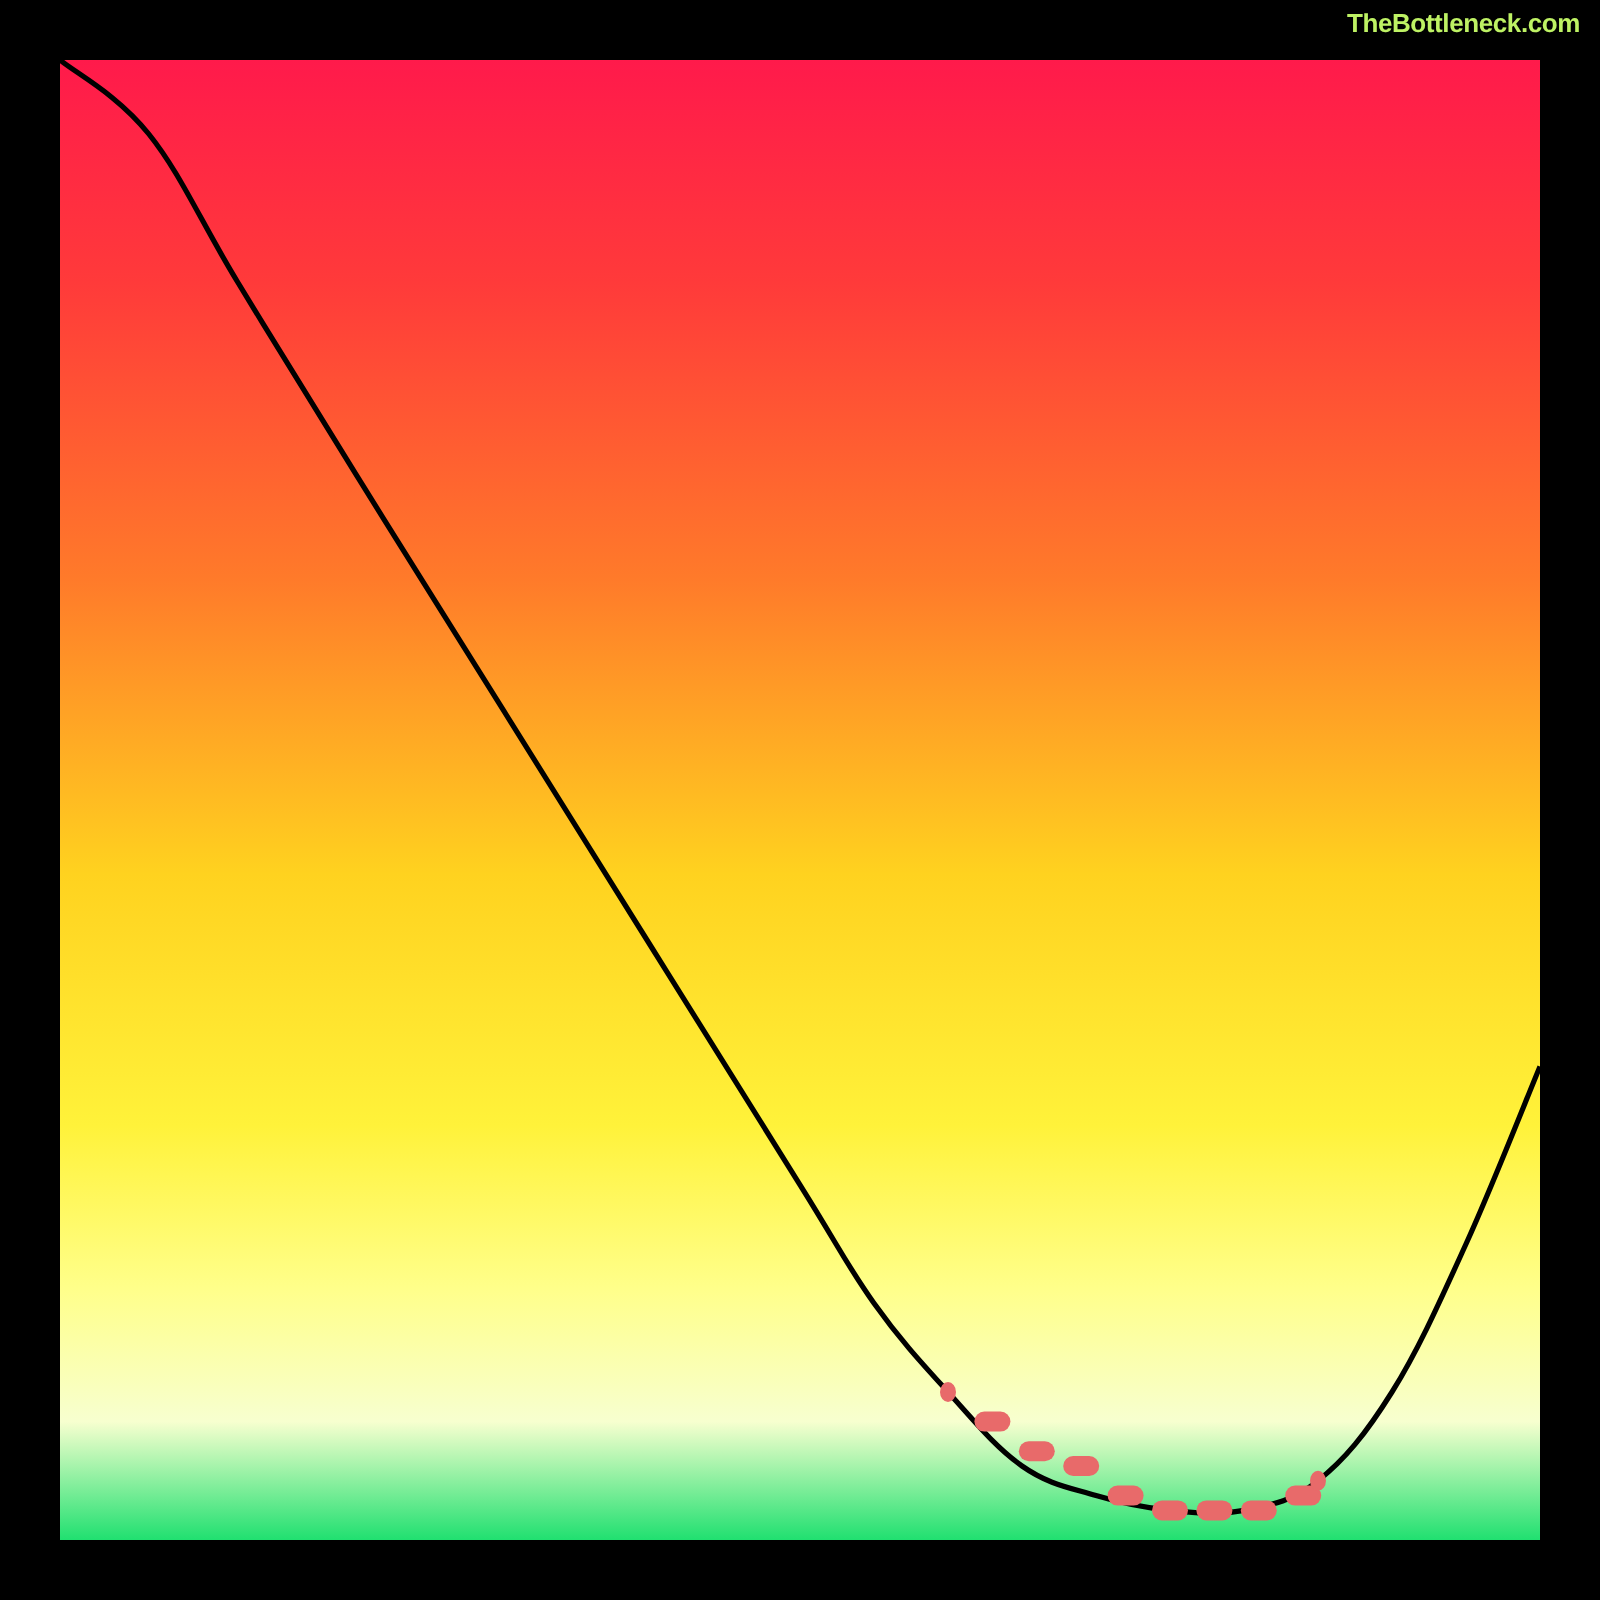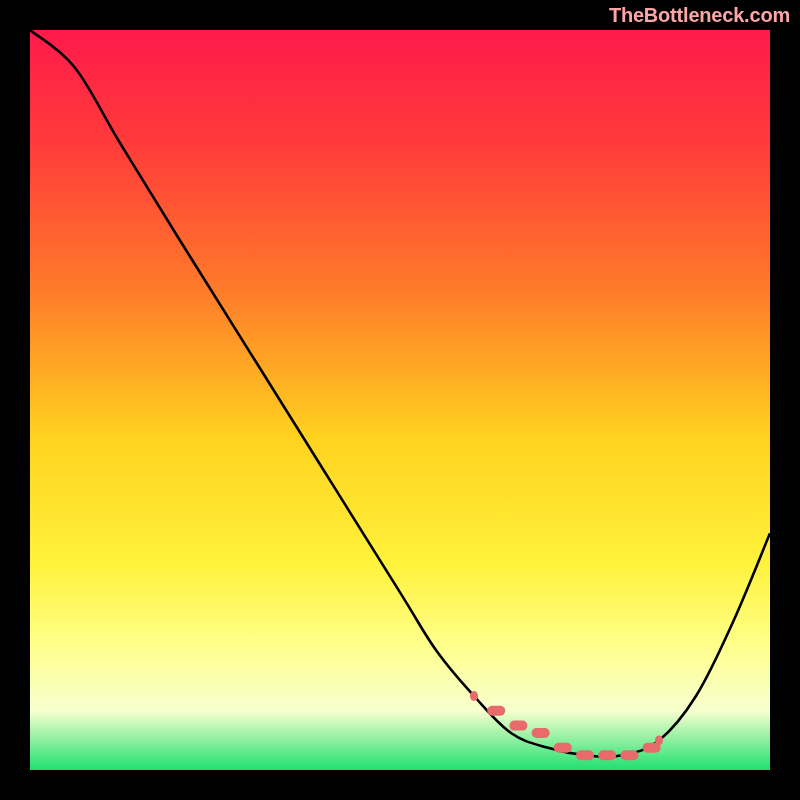--- a/index.html
+++ b/index.html
@@ -8,23 +8,23 @@
     width: 800px;
     height: 800px;
     background: #000;
     position: relative;
     overflow: hidden;
   }
   .watermark {
     position: absolute;
     top: 4px;
     right: 10px;
-    color: #fca5a5;
+    color: #bef264;
     font-family: Arial, Helvetica, sans-serif;
-    font-size: 20px;
+    font-size: 13px;
     font-weight: bold;
     z-index: 10;
     letter-spacing: -0.2px;
   }
   .plot-frame {
     position: absolute;
     left: 30px;
     top: 30px;
     width: 740px;
     height: 740px;

